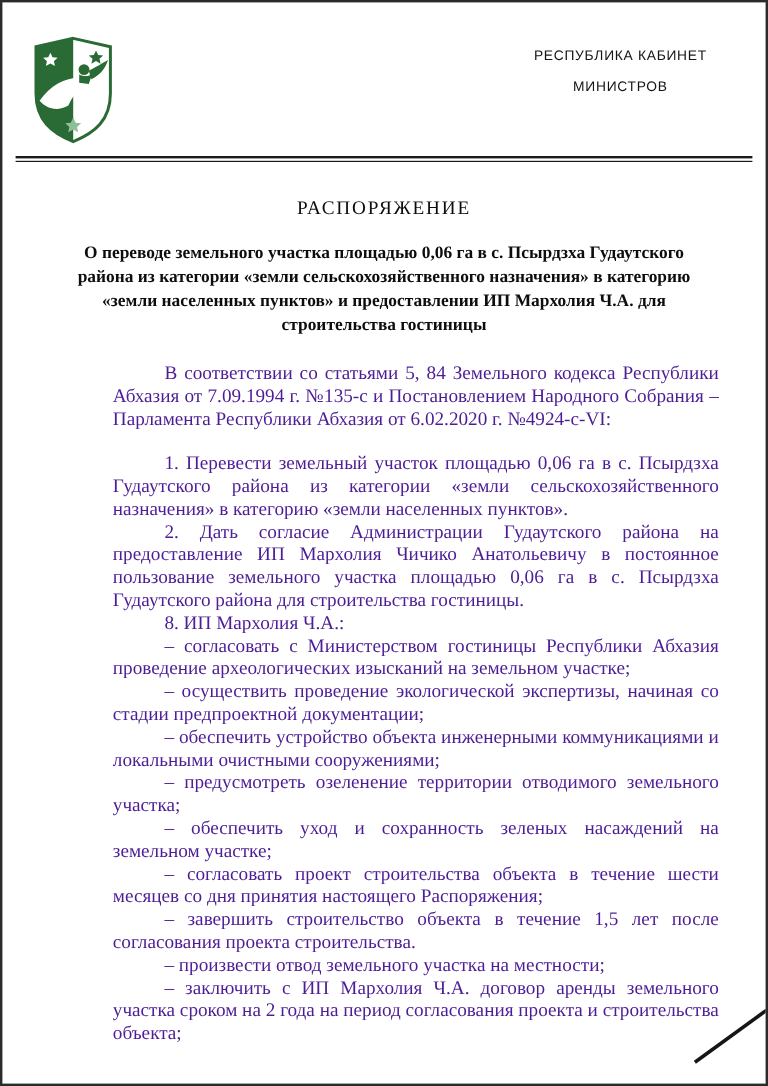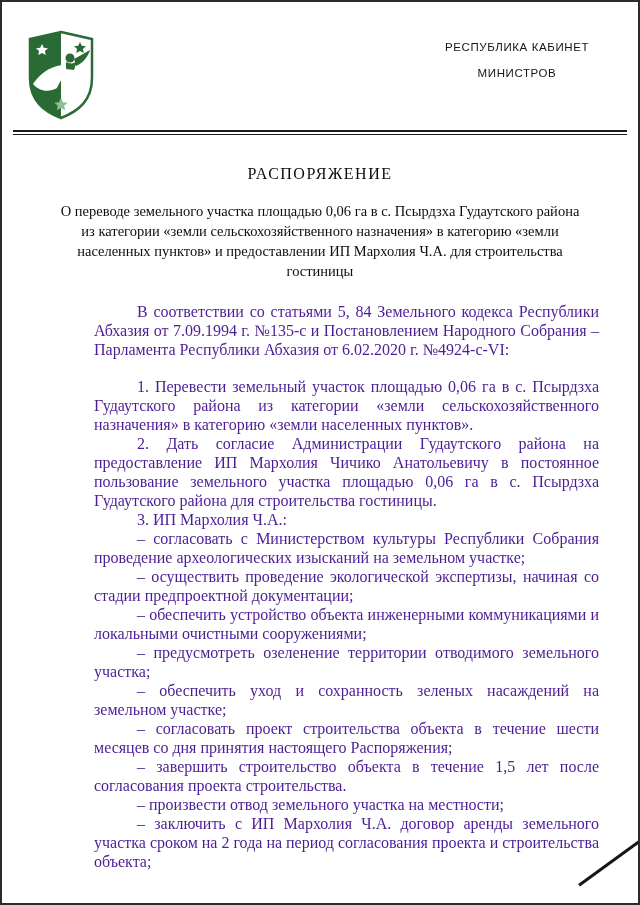--- a/index.html
+++ b/index.html
@@ -53,21 +53,21 @@
     margin-top: 30px;
     text-align: center;
     font-weight: normal;
     font-size: 16px;
     letter-spacing: 1.5px;
     color: #0d0d0d;
   }
   .doc-subject {
     margin: 18px 58px 0 58px;
     text-align: center;
-    font-weight: normal;
+    font-weight: bold;
     font-size: 14.5px;
     line-height: 20px;
     color: #0d0d0d;
   }
   .doc-body {
     margin-top: 21px;
     padding: 0 39px 0 92px;
     font-size: 16px;
     line-height: 19px;
     color: #4c1d95;
@@ -130,22 +130,22 @@
   <div class="double-rule"></div>
 
   <div class="doc-title">РАСПОРЯЖЕНИЕ</div>
 
   <div class="doc-subject">О переводе земельного участка площадью 0,06 га в с. Псырдзха Гудаутского района из категории «земли сельскохозяйственного назначения» в категорию «земли населенных пунктов» и предоставлении ИП Мархолия Ч.А. для строительства гостиницы</div>
 
   <div class="doc-body">
     <p class="para intro">В соответствии со статьями 5, 84 Земельного кодекса Республики Абхазия от 7.09.1994 г. №135-с и Постановлением Народного Собрания – Парламента Республики Абхазия от 6.02.2020 г. №4924-с-VI:</p>
     <p class="para">1. Перевести земельный участок площадью 0,06 га в с. Псырдзха Гудаутского района из категории «земли сельскохозяйственного назначения» в категорию «земли населенных пунктов».</p>
     <p class="para">2. Дать согласие Администрации Гудаутского района на предоставление ИП Мархолия Чичико Анатольевичу в постоянное пользование земельного участка площадью 0,06 га в с. Псырдзха Гудаутского района для строительства гостиницы.</p>
-    <p class="para">3. ИП Мархолия Ч.А.:</p>
-    <p class="para">– согласовать с Министерством культуры Республики Собрания проведение археологических изысканий на земельном участке;</p>
+    <p class="para">8. ИП Мархолия Ч.А.:</p>
+    <p class="para">– согласовать с Министерством гостиницы Республики Абхазия проведение археологических изысканий на земельном участке;</p>
     <p class="para">– осуществить проведение экологической экспертизы, начиная со стадии предпроектной документации;</p>
     <p class="para">– обеспечить устройство объекта инженерными коммуникациями и локальными очистными сооружениями;</p>
     <p class="para">– предусмотреть озеленение территории отводимого земельного участка;</p>
     <p class="para">– обеспечить уход и сохранность зеленых насаждений на земельном участке;</p>
     <p class="para">– согласовать проект строительства объекта в течение шести месяцев со дня принятия настоящего Распоряжения;</p>
     <p class="para">– завершить строительство объекта в течение 1,5 лет после согласования проекта строительства.</p>
     <p class="para">– произвести отвод земельного участка на местности;</p>
     <p class="para">– заключить с ИП Мархолия Ч.А. договор аренды земельного участка сроком на 2 года на период согласования проекта и строительства объекта;</p>
   </div>
 

